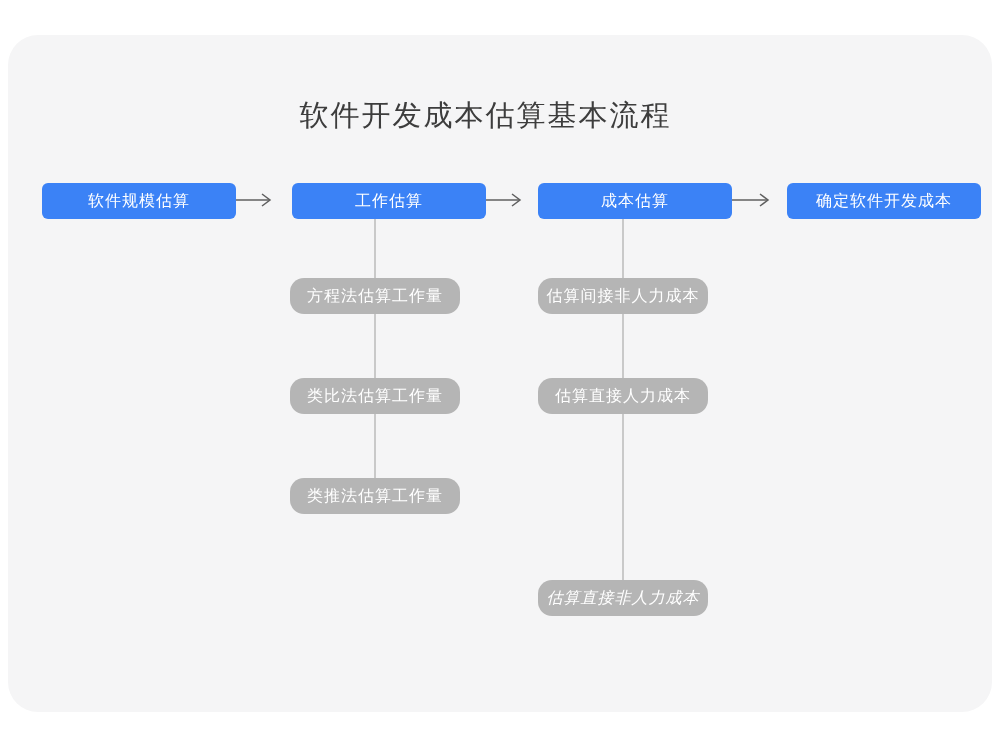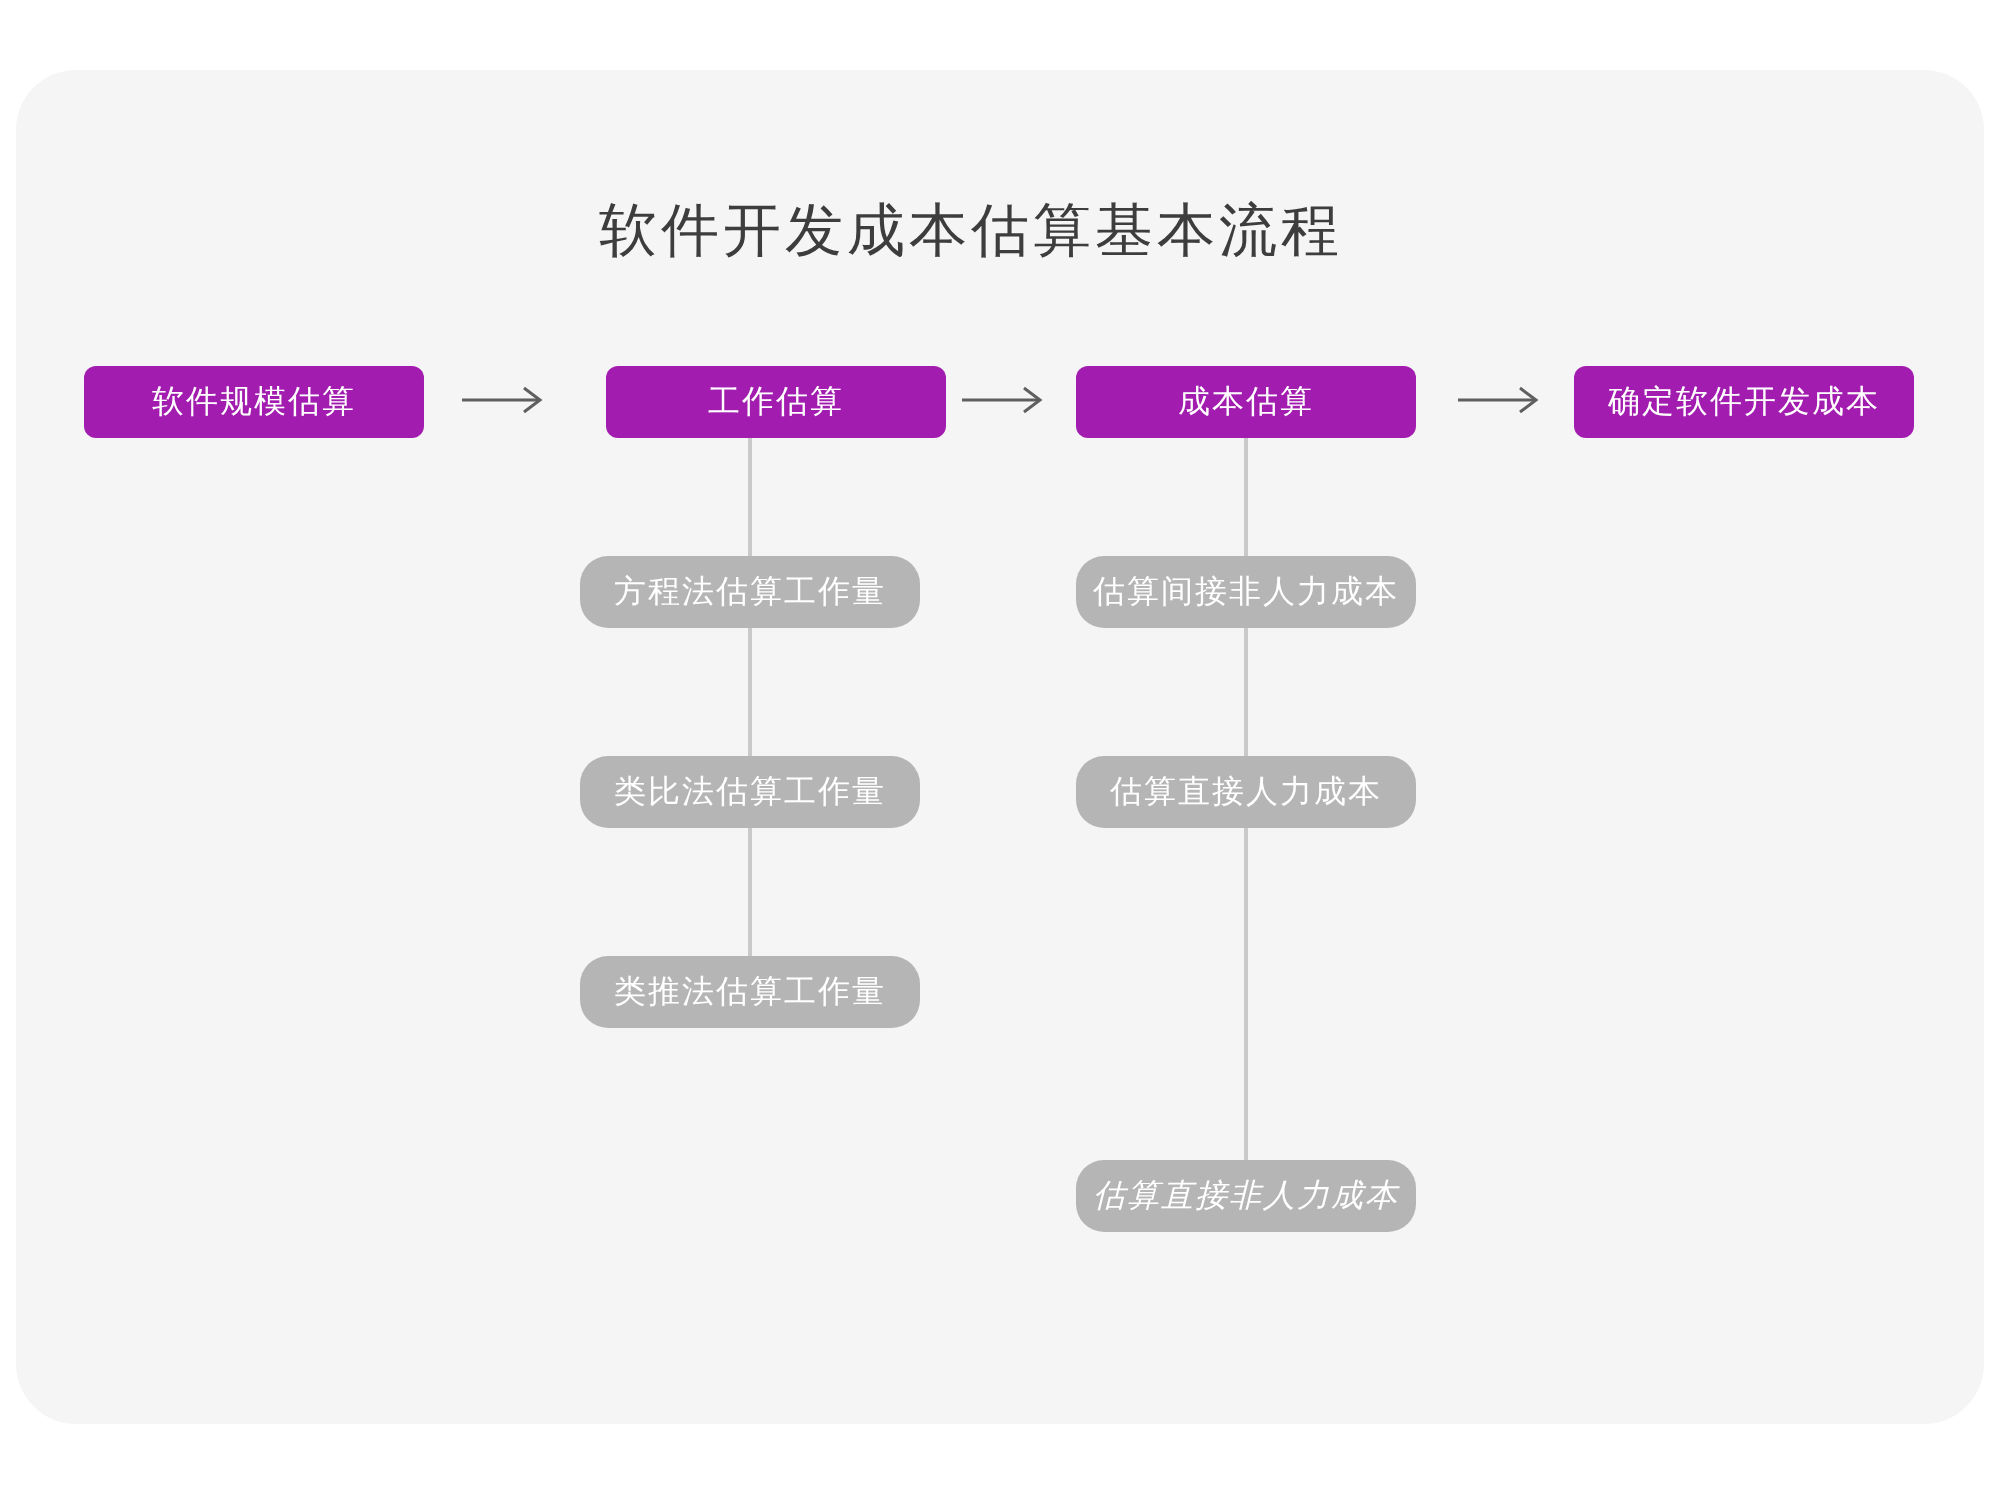--- a/index.html
+++ b/index.html
@@ -33,36 +33,36 @@
     display: flex;
     align-items: center;
     justify-content: center;
     font-size: 16px;
     letter-spacing: 1px;
     color: #ffffff;
     white-space: nowrap;
   }
 
   .node.step {
-    background: #a21caf;
+    background: #3b82f6;
     border-radius: 6px;
-    width: 170px;
+    width: 194px;
     top: 183px;
     z-index: 3;
   }
 
   .node.substep {
     background: #B5B5B5;
     border-radius: 14px;
     width: 170px;
     z-index: 3;
   }
 
   .step-1 { left: 42px; }
-  .step-2 { left: 303px; text-align: center; }
+  .step-2 { left: 292px; text-align: center; }
   .step-3 { left: 538px; text-align: center; }
   .step-4 { left: 787px; width: 167px; }
 
   .col-work  { left: 290px; }
   .col-cost  { left: 538px; }
   .row-1 { top: 278px; }
   .row-2 { top: 378px; }
   .row-3 { top: 478px; }
   .row-4 { top: 580px; font-style: italic; }
 

